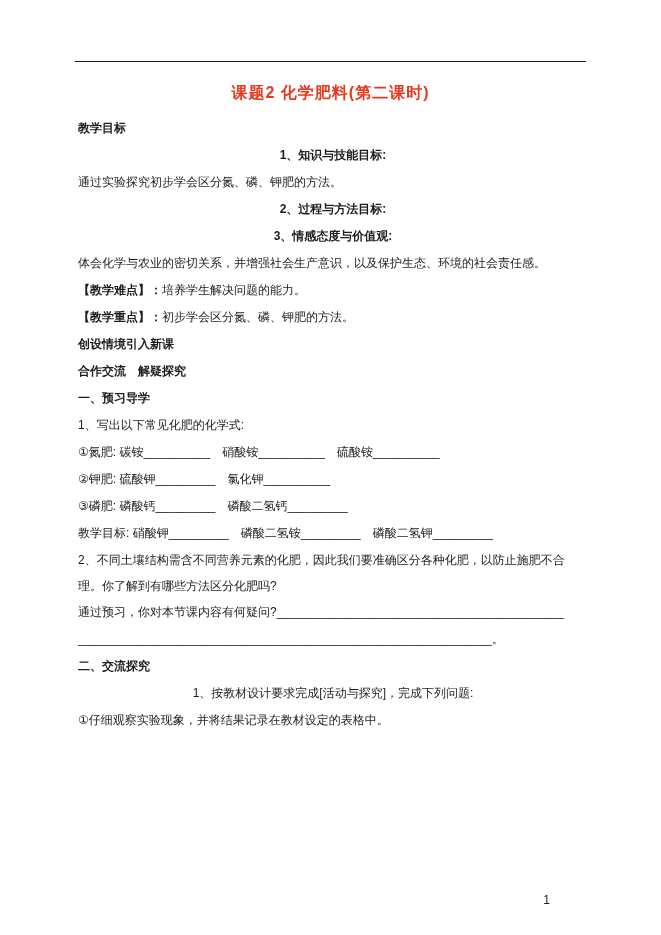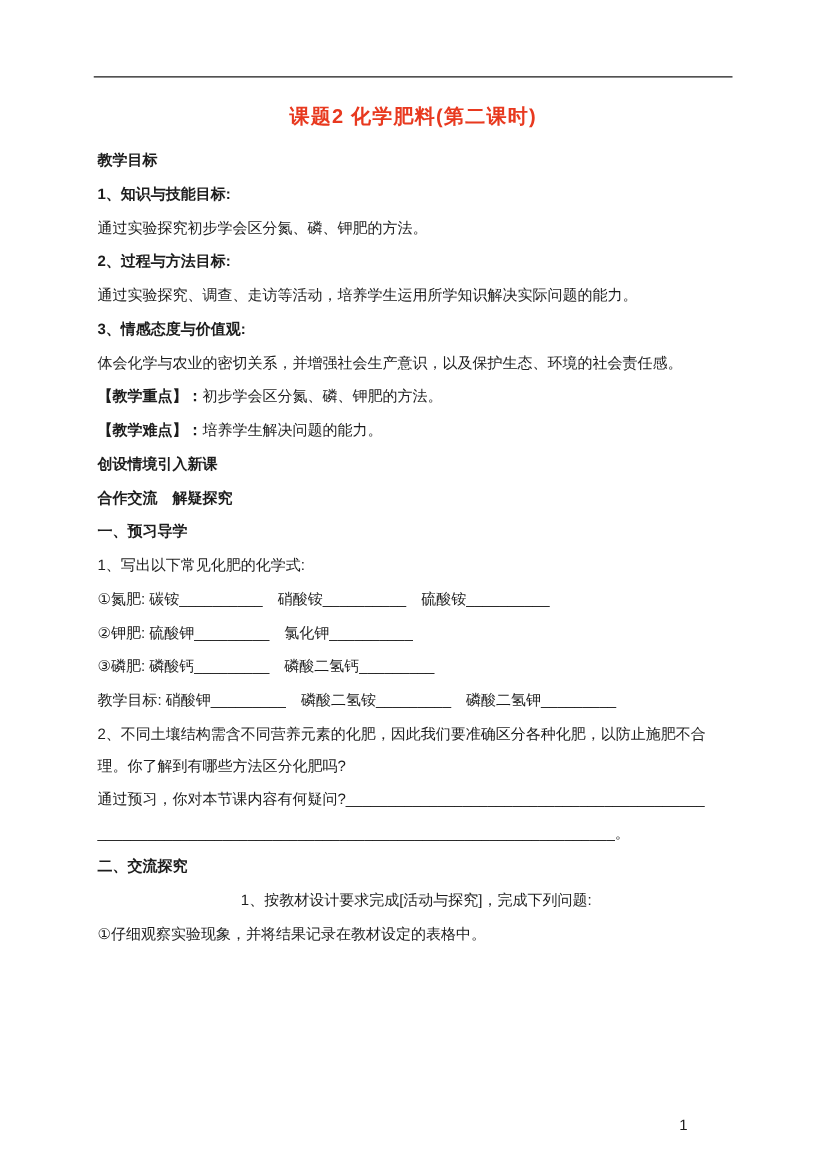--- a/index.html
+++ b/index.html
@@ -14,21 +14,21 @@
   .top-rule { position: absolute; left: 75px; top: 61px; width: 511px; height: 1px; background: #1a1a1a; }
   .doc-title {
     position: absolute; top: 83px; left: 0; width: 661px; margin: 0;
     text-align: center; font-size: 16px; font-weight: bold;
     color: var(--accent, #e8391f); letter-spacing: 1px;
   }
   .content { position: absolute; top: 115px; left: 78px; width: 510px; font-size: 12px; line-height: 27px; }
   .content p { margin: 0; padding: 0; }
   .b { font-weight: bold; }
   .u { text-underline-offset: 3px; }
-  .ind1 { padding-left: 10px; }
+  .ind1 { padding-left: 10px; text-align: center; }
   .ind2 { padding-left: 22px; }
   .ind3 { padding-left: 37px; }
   .gap-top { margin-top: 27px; }
   .gap-sm  { margin-top: 12px; }
   .gap-xs  { margin-top: 8px; text-align: center; }
   .wrap2 { line-height: 26px; }
   .page-num { position: absolute; right: 78px; bottom: 28px; font-size: 12px; color: #1d1d1d; }
 </style>
 </head>
 <body>
@@ -40,28 +40,27 @@
   <h1 class="doc-title">课题2 化学肥料(第二课时)</h1>
 
   <div class="content">
 
     <p class="b u">教学目标</p>
 
     <p class="b ind1">1、知识与技能目标:</p>
     <p class="ind2">通过实验探究初步学会区分氮、磷、钾肥的方法。</p>
 
     <p class="b ind1">2、过程与方法目标:</p>
-    <p class="ind2">通过实验探究、调查、走访等活动，培养学生运用所学知识解决实际问题的能力。</p>
 
     <p class="b u ind1">3、情感态度与价值观:</p>
     <p class="ind2">体会化学与农业的密切关系，并增强社会生产意识，以及保护生态、环境的社会责任感。</p>
 
+    <p><span class="b">【教学难点】：</span><span>培养学生解决问题的能力。</span></p>
+
     <p><span class="b">【教学重点】：</span><span>初步学会区分氮、磷、钾肥的方法。</span></p>
-
-    <p><span class="b">【教学难点】：</span><span>培养学生解决问题的能力。</span></p>
 
     <p class="b">创设情境引入新课</p>
     <p class="b">合作交流　解疑探究</p>
     <p class="b">一、预习导学</p>
 
     <p>1、写出以下常见化肥的化学式:</p>
 
     <p>①氮肥: 碳铵__________　硝酸铵__________　硫酸铵__________</p>
     <p>②钾肥: 硫酸钾_________　氯化钾__________</p>
     <p>③磷肥: 磷酸钙_________　磷酸二氢钙_________</p>

